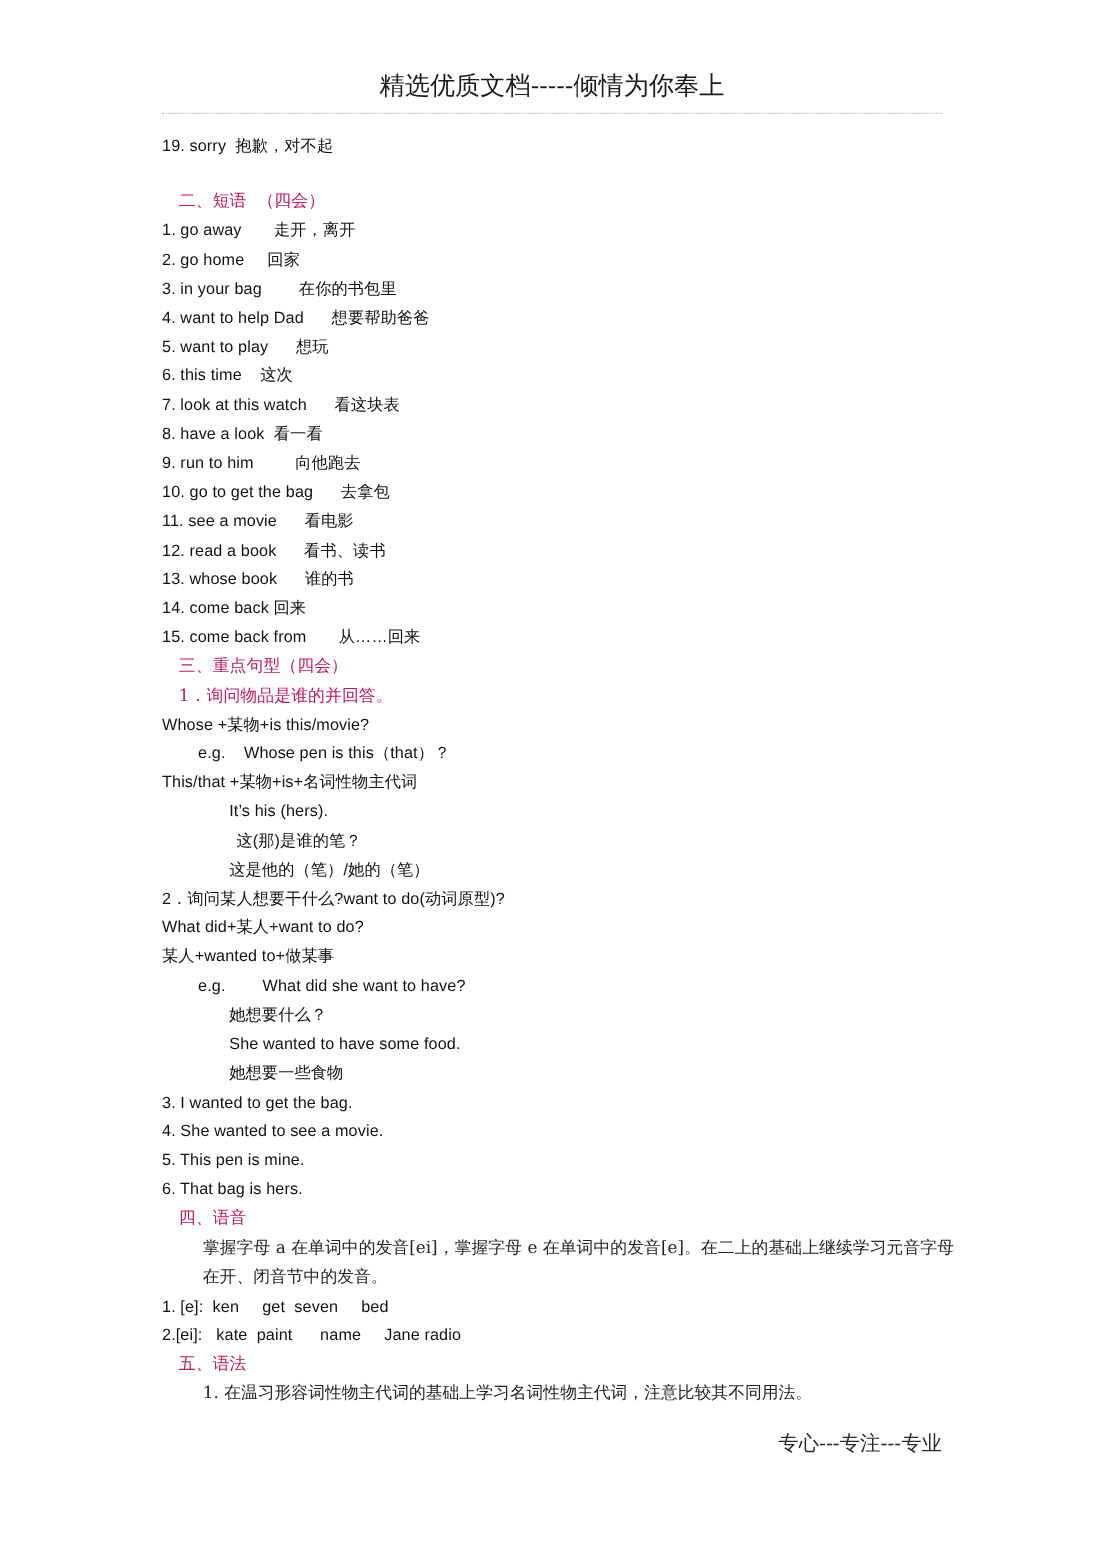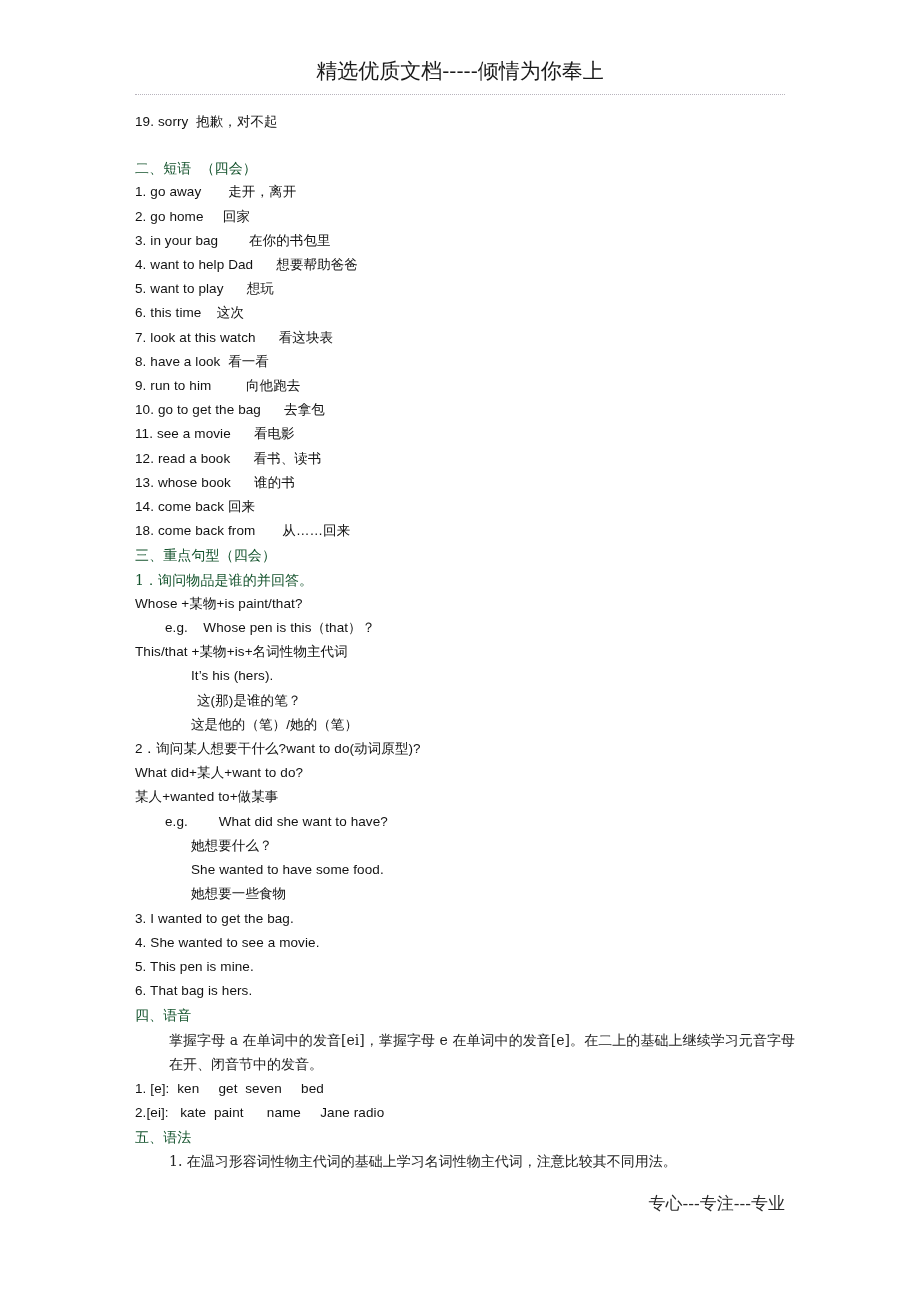--- a/index.html
+++ b/index.html
@@ -57,21 +57,22 @@
   .line {
     font-size: 13.5px;
     line-height: 24.2px;
     color: #111111;
     white-space: pre;
     letter-spacing: 0.1px;
   }
   .line.serif {
     font-family: "DejaVu Serif", "Liberation Serif", serif;
     font-size: 14px;
-    color: #14532d;
+    color: #be185d;
+    margin-left: 14px;
   }
   .spacer-md { height: 22px; }
   .ind-2 { padding-left: 30px; }
   .ind-3 { padding-left: 56px; }
   .ind-4 { padding-left: 62px; }
   .para {
     font-family: "DejaVu Serif", "Liberation Serif", serif;
     font-size: 14px;
     line-height: 24.5px;
     color: #232323;
@@ -118,25 +119,25 @@
     <div class="line">5. want to play      想玩</div>
     <div class="line">6. this time    这次</div>
     <div class="line">7. look at this watch      看这块表</div>
     <div class="line">8. have a look  看一看</div>
     <div class="line">9. run to him         向他跑去</div>
     <div class="line">10. go to get the bag      去拿包</div>
     <div class="line">11. see a movie      看电影</div>
     <div class="line">12. read a book      看书、读书</div>
     <div class="line">13. whose book      谁的书</div>
     <div class="line">14. come back 回来</div>
-    <div class="line">18. come back from       从……回来</div>
+    <div class="line">15. come back from       从……回来</div>
 
     <div class="line serif">三、重点句型（四会）</div>
     <div class="line serif">1．询问物品是谁的并回答。</div>
-    <div class="line">Whose +某物+is paint/that?</div>
+    <div class="line">Whose +某物+is this/movie?</div>
     <div class="line ind-2">e.g.    Whose pen is this（that）？</div>
     <div class="line">This/that +某物+is+名词性物主代词</div>
     <div class="line ind-3">It’s his (hers).</div>
     <div class="line ind-4">这(那)是谁的笔？</div>
     <div class="line ind-3">这是他的（笔）/她的（笔）</div>
 
     <div class="line">2．询问某人想要干什么?want to do(动词原型)?</div>
     <div class="line">What did+某人+want to do?</div>
     <div class="line">某人+wanted to+做某事</div>
     <div class="line ind-2">e.g.        What did she want to have?</div>

